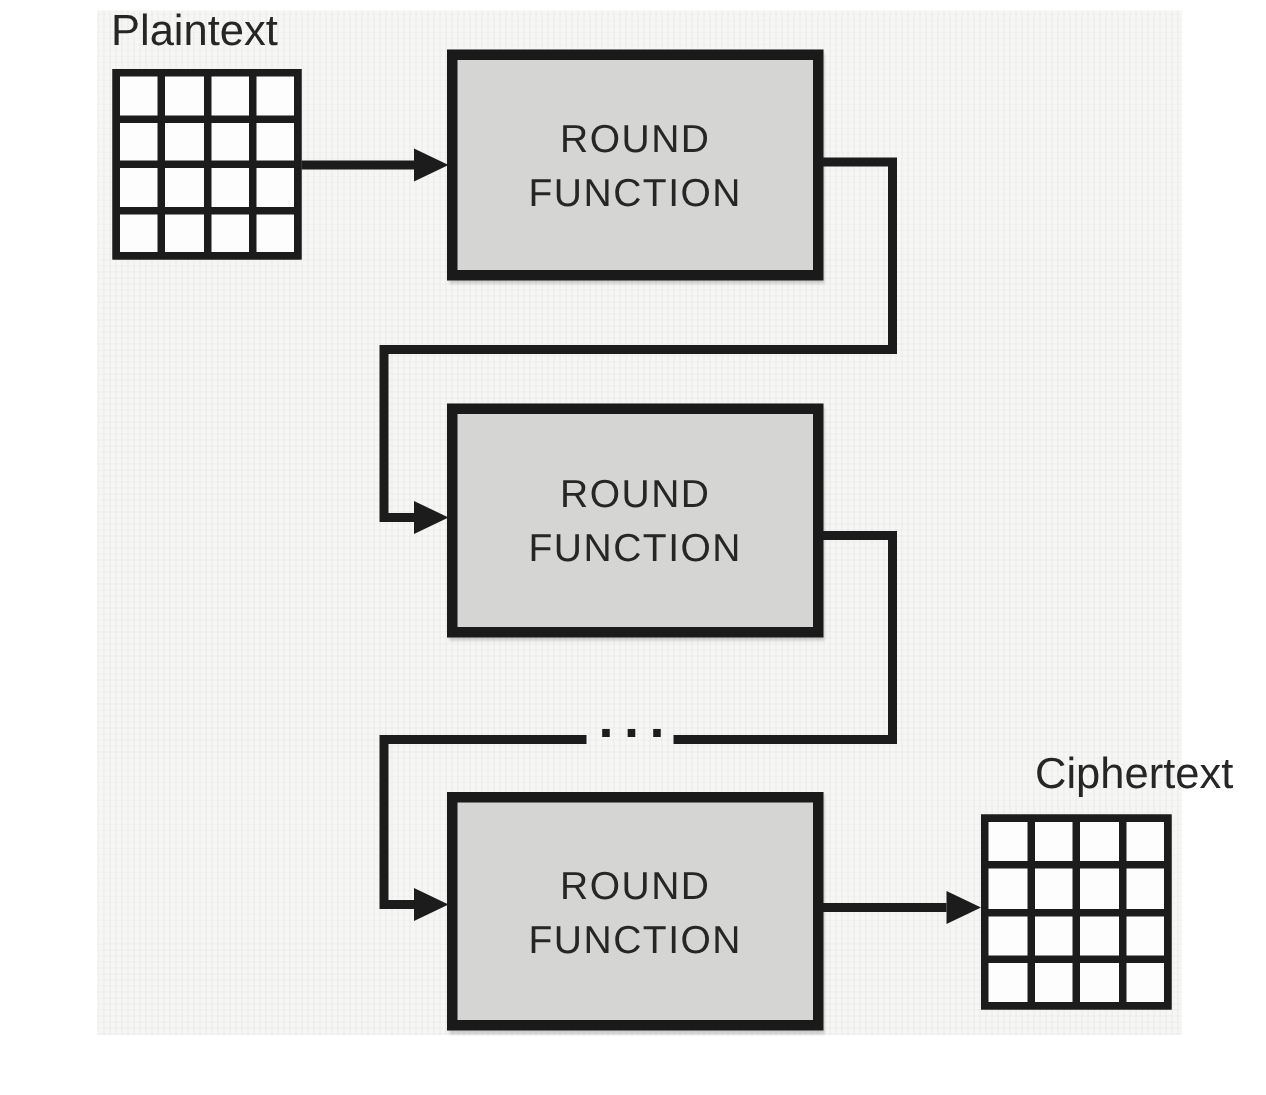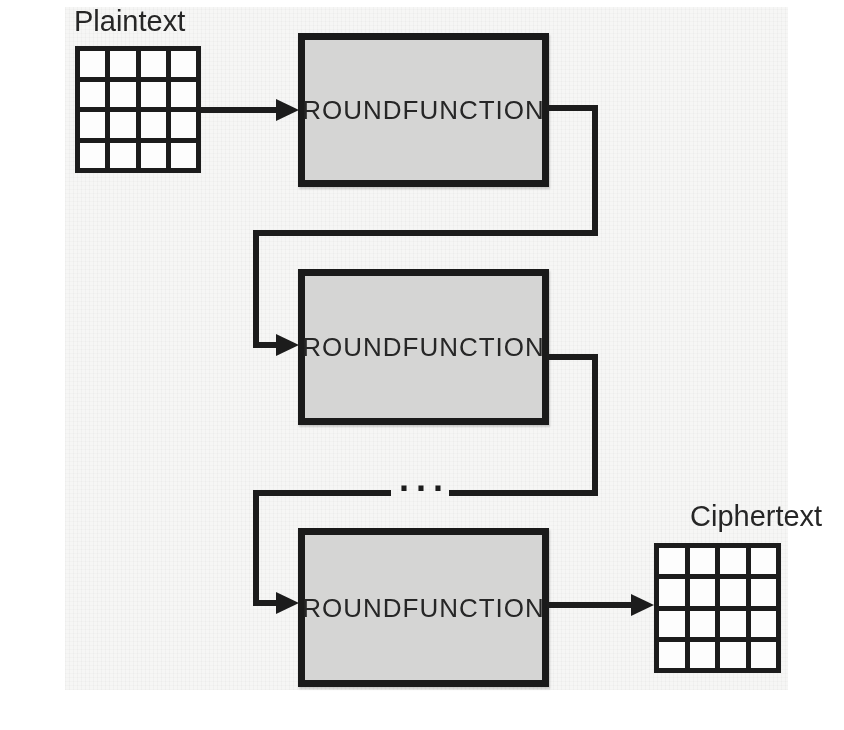--- a/index.html
+++ b/index.html
@@ -41,21 +41,21 @@
     background:var(--line-color);
     border:5px solid var(--line-color);
   }
   .grid-plaintext{left:75px;top:46px;width:126px;height:127px;}
   .grid-ciphertext{left:654px;top:543px;width:127px;height:130px;}
   .state-grid .cell{background:var(--cell-fill);}
   .round-box{
     position:absolute;left:298px;width:251px;
     background:var(--box-fill);
     border:7px solid var(--box-border);
-    display:flex;flex-direction:row;align-items:center;justify-content:center;
+    display:flex;flex-direction:column;align-items:center;justify-content:center;
     text-align:center;
     color:var(--text-color);
     font-size:26px;line-height:36px;letter-spacing:1px;
     box-shadow:1px 2px 2px rgba(0,0,0,0.18);
   }
   .round-box-1{top:33px;height:154px;}
   .round-box-2{top:269px;height:156px;}
   .round-box-3{top:528px;height:159px;}
   .ellipsis{
     position:absolute;left:399px;top:461px;width:60px;

